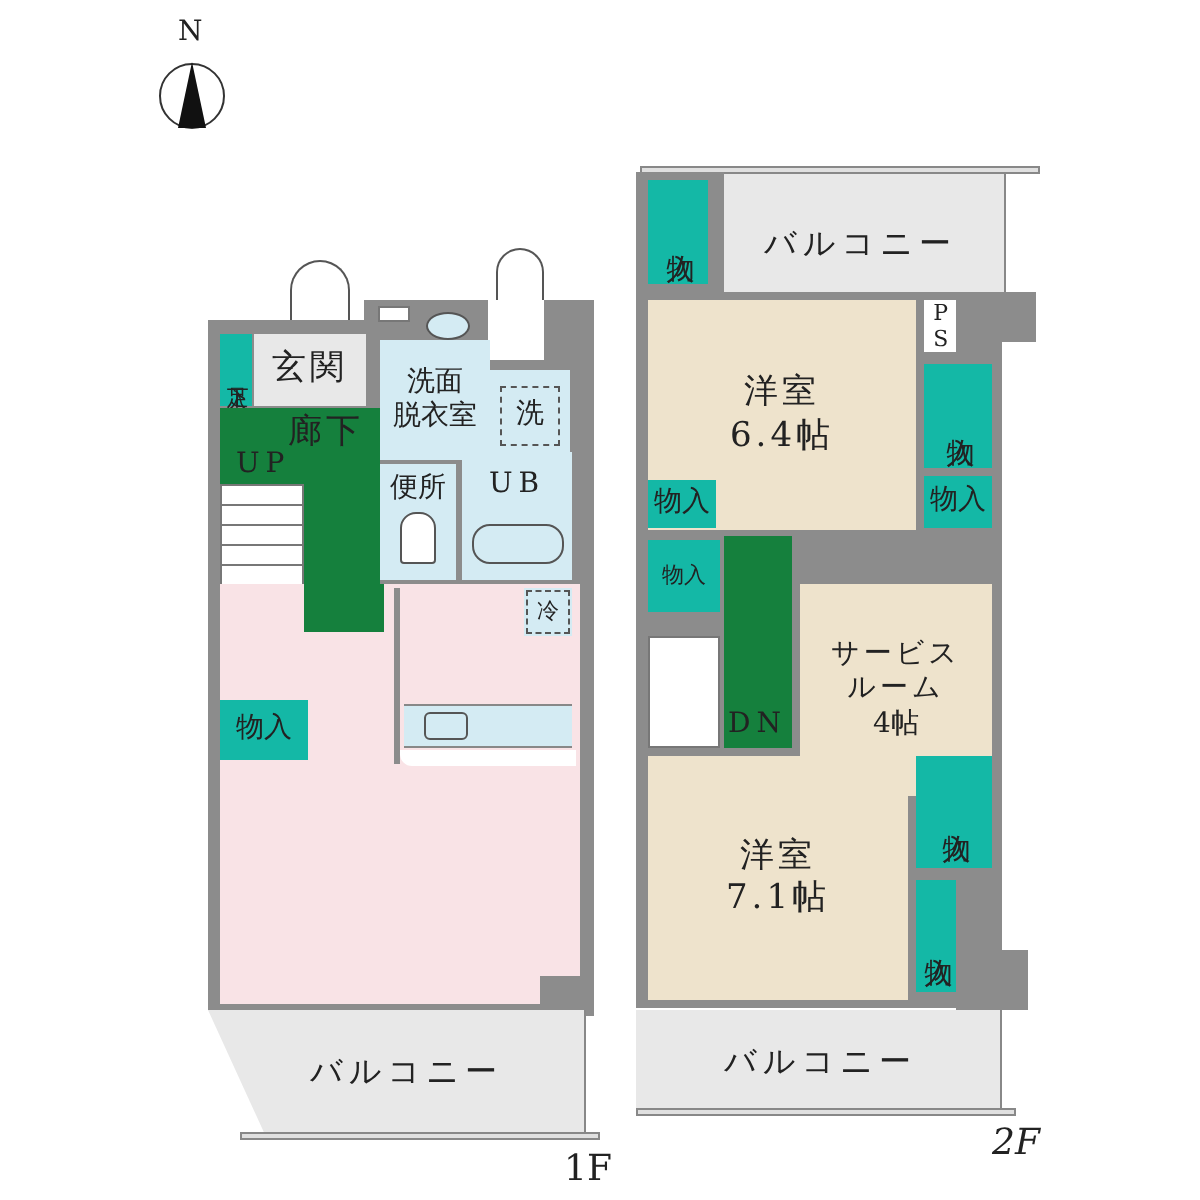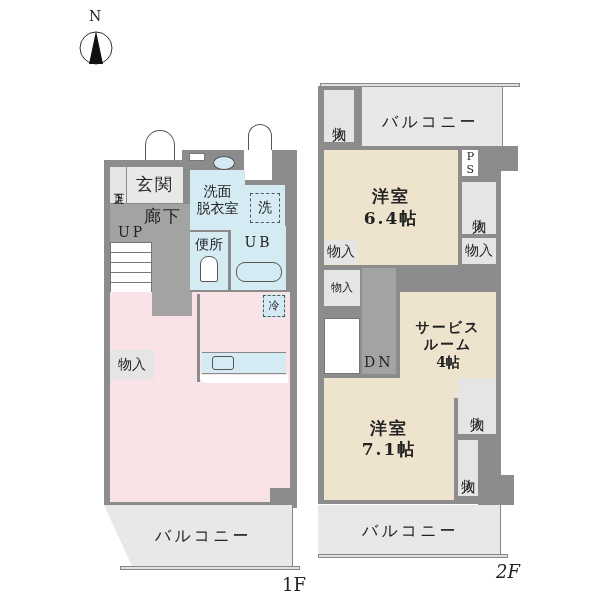--- a/index.html
+++ b/index.html
@@ -1,25 +1,25 @@
 <!DOCTYPE html>
 <html><head>
 <meta charset="utf-8">
 <style>
   html,body{margin:0;padding:0;background:#ffffff;}
   body{width:600px;height:600px;position:relative;overflow:hidden;font-family:"DejaVu Serif","Liberation Serif",serif;color:#222;}
   .abs{position:absolute;box-sizing:border-box;}
   .wall{background:#8c8c8c;}
   .room{position:absolute;box-sizing:border-box;display:flex;flex-direction:column;align-items:center;justify-content:center;text-align:center;line-height:1.25;}
-  .beige{background:#eee3cc;font-weight:bold;}
-  .yellow{background:#e5e5e5;}
+  .beige{background:#eee3cc;}
+  .yellow{background:#14b8a6;}
   .blue{background:#d4ebf3;}
   .pink{background:#f9e3e6;}
   .gray{background:#e8e8e8;}
-  .hall{background:#a3a3a3;}
+  .hall{background:#15803d;}
   .lbl{font-size:17px;letter-spacing:2px;}
   .sm{font-size:14px;}
   .xs{font-size:11px;}
   .door{position:absolute;border:1px solid #555;box-sizing:border-box;background:transparent;}
   .stairs{position:absolute;background:repeating-linear-gradient(to bottom,#fff 0,#fff 9px,#777 9px,#777 10px);border:1px solid #777;box-sizing:border-box;}
   .floorlbl{position:absolute;font-size:18px;}
 </style>
 </head>
 <body>
 

